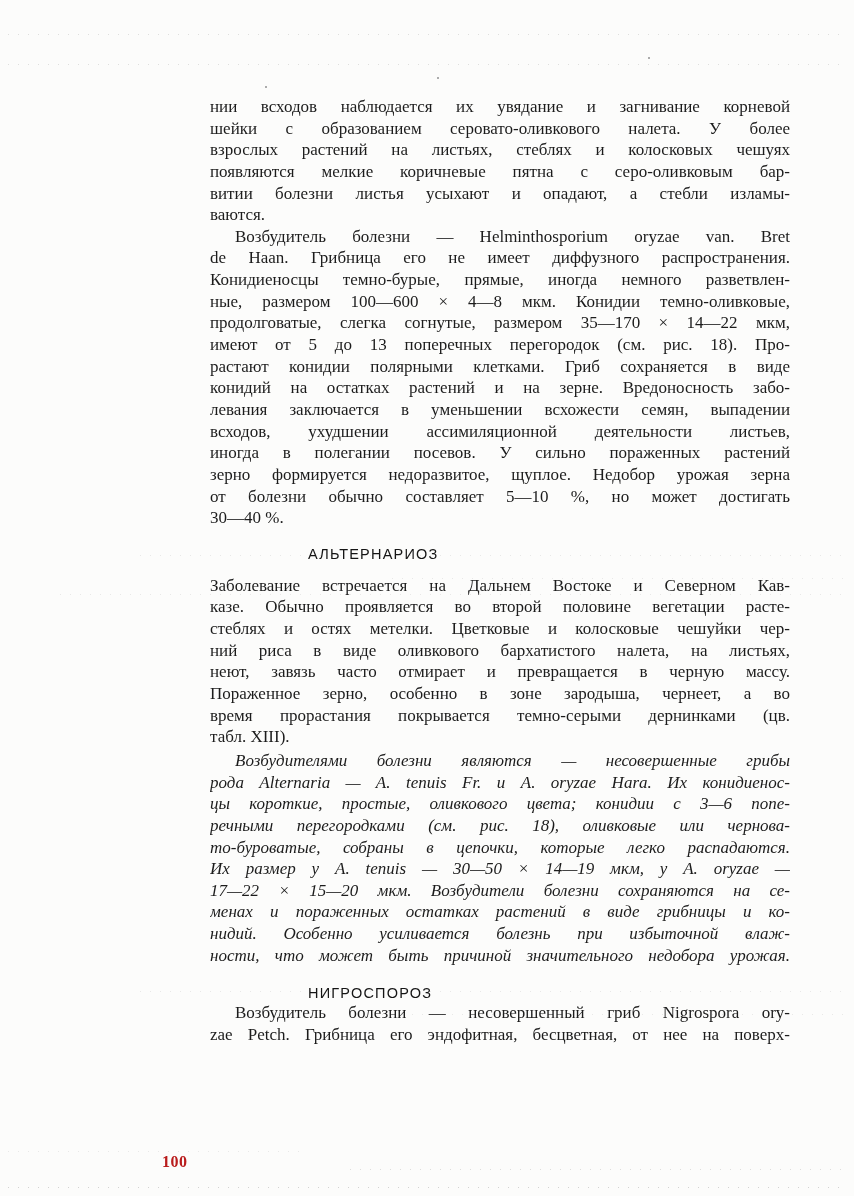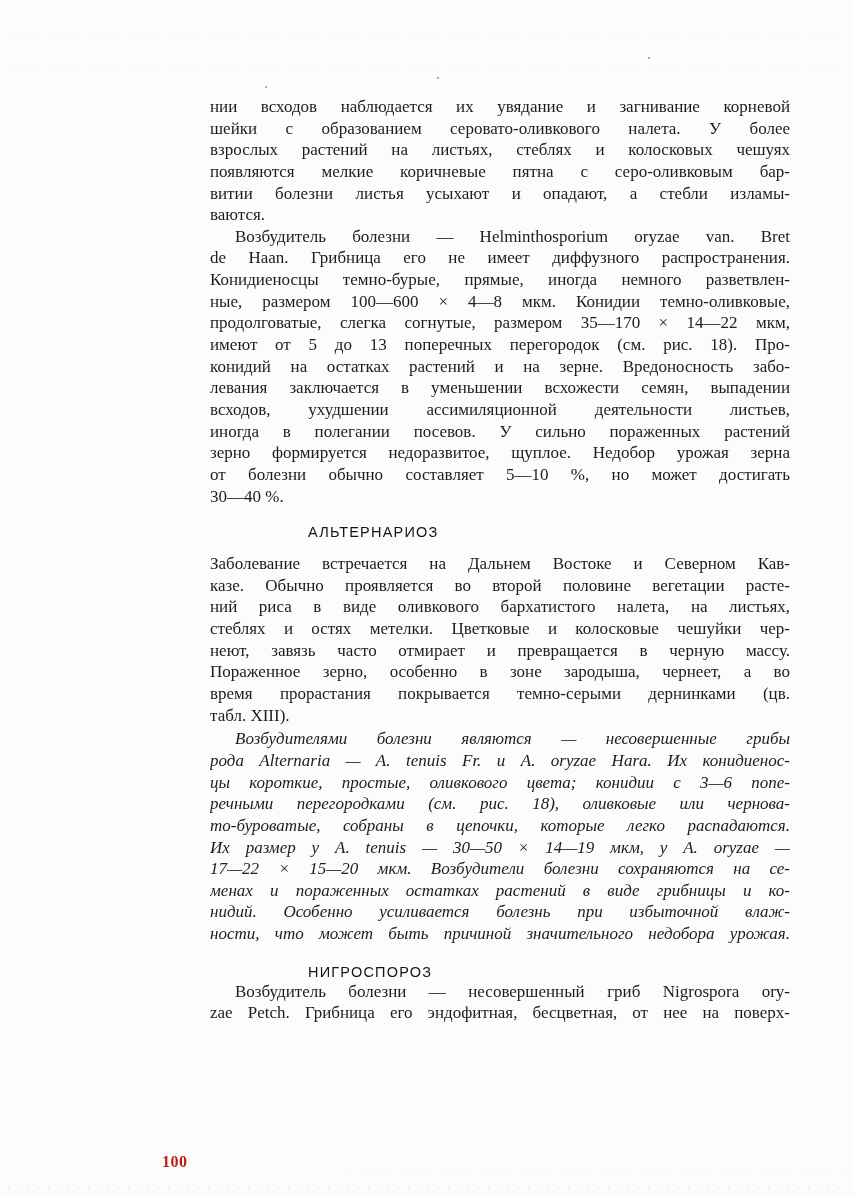--- a/index.html
+++ b/index.html
@@ -101,34 +101,35 @@
         <div class="line">витии болезни листья усыхают и опадают, а стебли изламы-</div>
         <div class="line lastline">ваются.</div>
       </div>
       <div class="paragraph blk-p-helm2">
         <div class="line firstindent">Возбудитель болезни — Helminthosporium oryzae van. Bret</div>
         <div class="line">de Haan. Грибница его не имеет диффузного распространения.</div>
         <div class="line">Конидиеносцы темно-бурые, прямые, иногда немного разветвлен-</div>
         <div class="line">ные, размером 100—600 × 4—8 мкм. Конидии темно-оливковые,</div>
         <div class="line">продолговатые, слегка согнутые, размером 35—170 × 14—22 мкм,</div>
         <div class="line">имеют от 5 до 13 поперечных перегородок (см. рис. 18). Про-</div>
+        <div class="line">растают конидии полярными клетками. Гриб сохраняется в виде</div>
         <div class="line">конидий на остатках растений и на зерне. Вредоносность забо-</div>
         <div class="line">левания заключается в уменьшении всхожести семян, выпадении</div>
         <div class="line">всходов, ухудшении ассимиляционной деятельности листьев,</div>
         <div class="line">иногда в полегании посевов. У сильно пораженных растений</div>
         <div class="line">зерно формируется недоразвитое, щуплое. Недобор урожая зерна</div>
         <div class="line">от болезни обычно составляет 5—10 %, но может достигать</div>
         <div class="line lastline">30—40 %.</div>
       </div>
       <div class="heading blk-h-alt">АЛЬТЕРНАРИОЗ</div>
       <div class="paragraph blk-p-alt1">
         <div class="line">Заболевание встречается на Дальнем Востоке и Северном Кав-</div>
         <div class="line">казе. Обычно проявляется во второй половине вегетации расте-</div>
+        <div class="line">стеблях и остях метелки. Цветковые и колосковые чешуйки чер-</div>
         <div class="line">ний риса в виде оливкового бархатистого налета, на листьях,</div>
-        <div class="line">стеблях и остях метелки. Цветковые и колосковые чешуйки чер-</div>
         <div class="line">неют, завязь часто отмирает и превращается в черную массу.</div>
         <div class="line">Пораженное зерно, особенно в зоне зародыша, чернеет, а во</div>
         <div class="line">время прорастания покрывается темно-серыми дернинками (цв.</div>
         <div class="line lastline">табл. XIII).</div>
       </div>
       <div class="paragraph blk-p-alt2">
         <div class="line firstindent">Возбудителями болезни являются — несовершенные грибы</div>
         <div class="line">рода Alternaria — A. tenuis Fr. и A. oryzae Hara. Их конидиенос-</div>
         <div class="line">цы короткие, простые, оливкового цвета; конидии с 3—6 попе-</div>
         <div class="line">речными перегородками (см. рис. 18), оливковые или чернова-</div>

